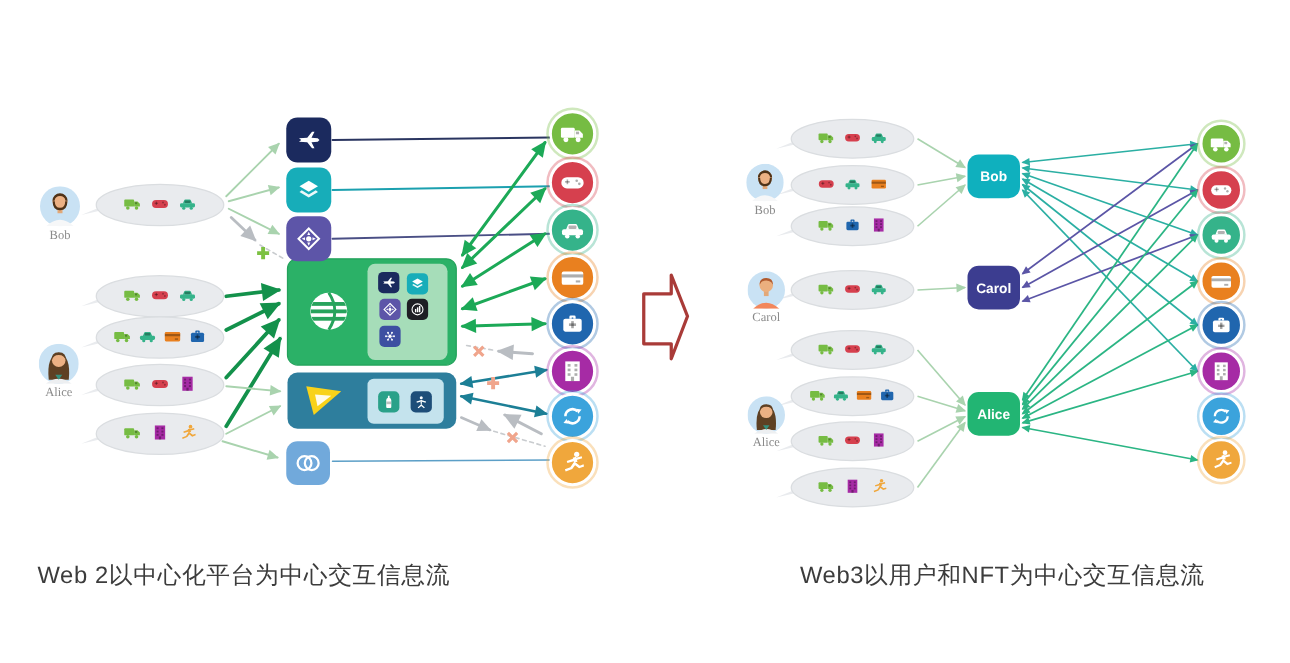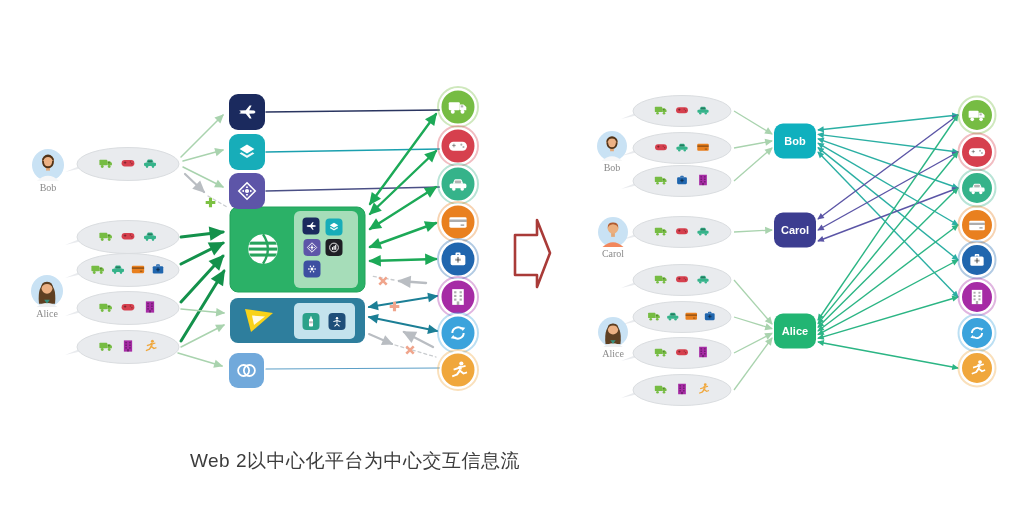--- a/index.html
+++ b/index.html
@@ -1,20 +1,20 @@
 <!DOCTYPE html>
 <html><head>
 <meta charset="utf-8">
 <style>
   html,body{margin:0;padding:0;background:#fff;}
   .stage{position:relative;width:1032px;height:530px;background:#fff;overflow:hidden;
          font-family:"Liberation Sans",sans-serif;}
   svg{display:block;}
   .caption{position:absolute;top:448px;font-size:19px;font-weight:300;color:#3C3C3C;
-           text-align:right;line-height:26px;letter-spacing:0.5px;}
+           text-align:left;line-height:26px;letter-spacing:0.5px;}
   .caption.left{left:30px;width:490px;}
   .caption.right{left:640px;width:350px;}
   text.plabel{font-family:"Liberation Serif",serif;font-size:10px;fill:#8A8A8A;text-anchor:middle;}
   text.nlabel{font-family:"Liberation Sans",sans-serif;font-size:11px;font-weight:bold;fill:#fff;text-anchor:middle;}
 </style>
 </head>
 <body>
 
 <div class="stage">
 
@@ -534,14 +534,15 @@
           <circle cx="977" cy="368" r="18.5" fill="none" stroke="#F0A73C" stroke-opacity="0.35" stroke-width="2"></circle>
           <circle cx="977" cy="368" r="16" fill="#F0A73C" stroke="#fff" stroke-width="2"></circle>
           <use href="#i-runner" x="967.5" y="358.5" width="19" height="19" fill="#fff"></use>
         </g>
       </g>
 
   <path d="M515,235 H537 V220 L550,253 L537,287 V275 H515 Z" fill="#FFFFFF" stroke="#A93B38" stroke-width="2.6" stroke-linejoin="round"></path>
 </svg>
 
 <div class="caption left">Web 2以中心化平台为中心交互信息流</div>
+<div class="caption right">Web3以用户和NFT为中心交互信息流</div>
 
 </div>
 
 </body></html>

